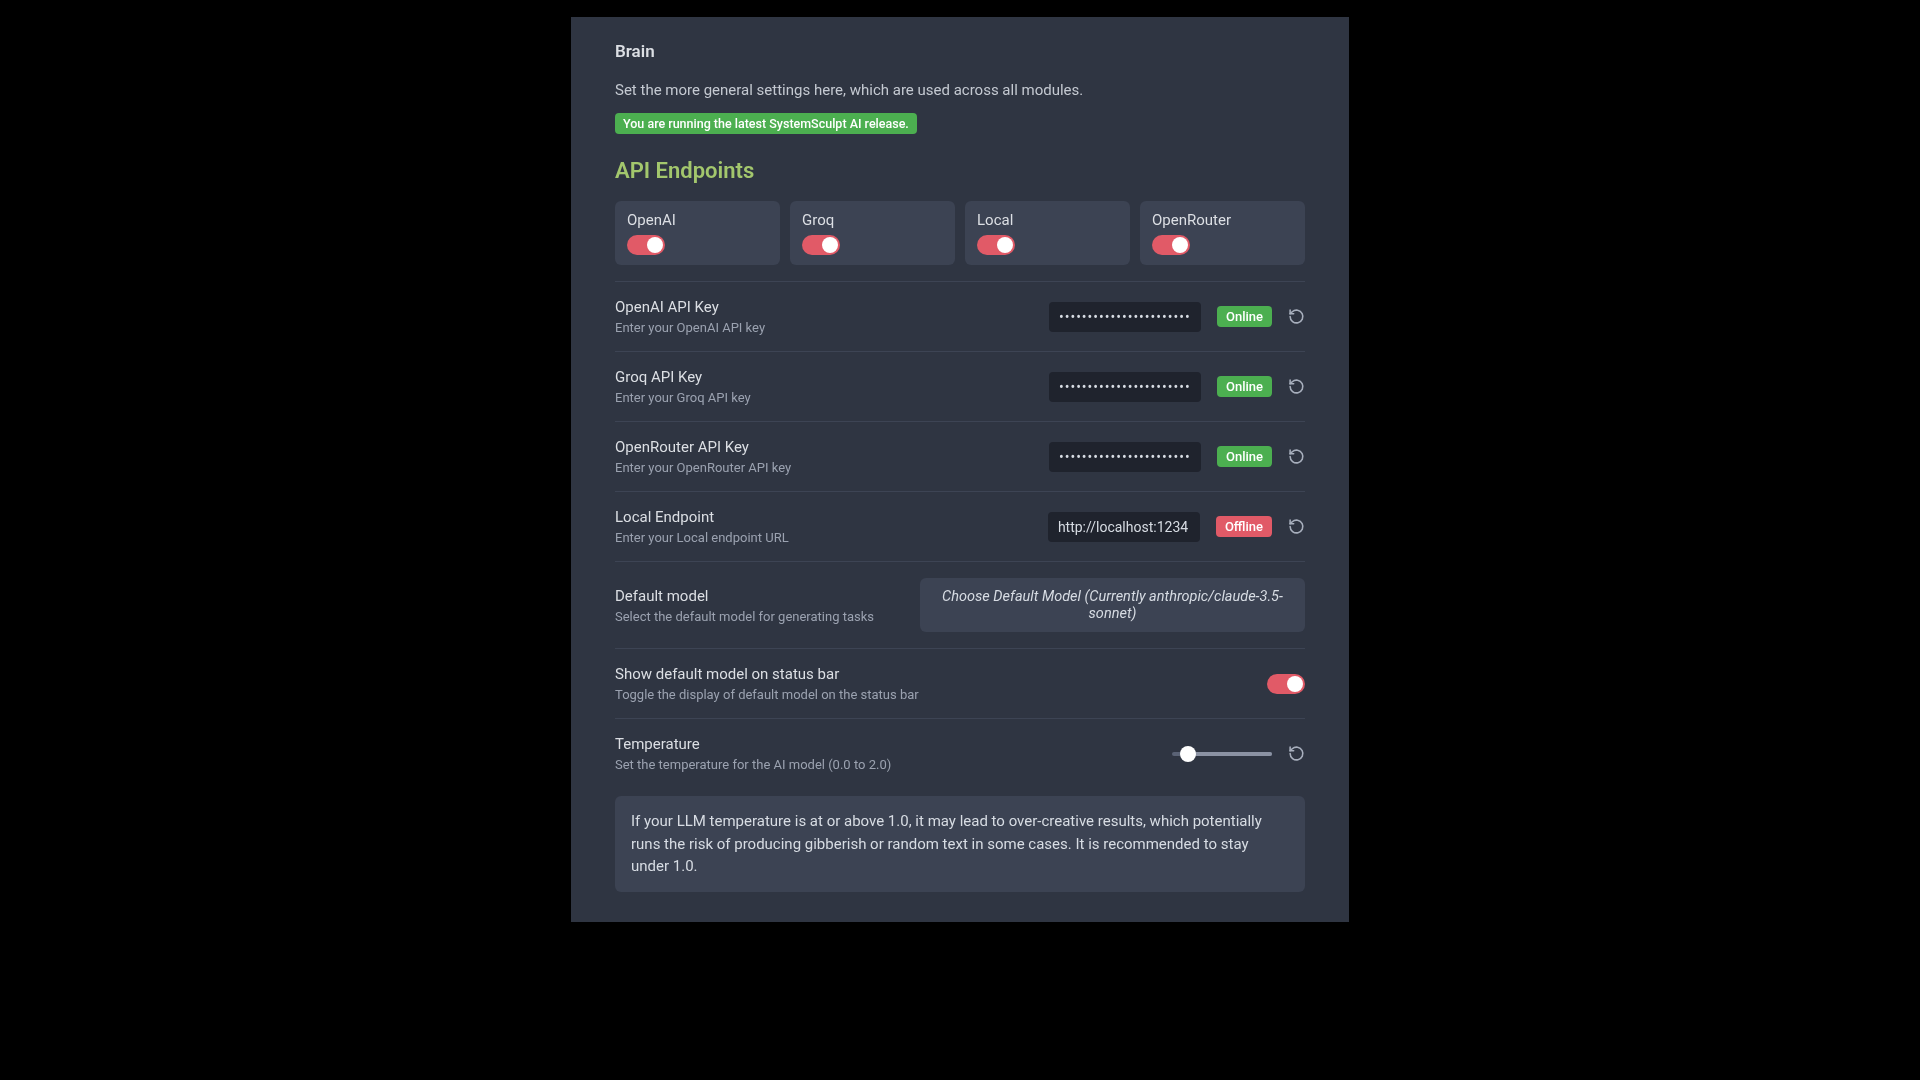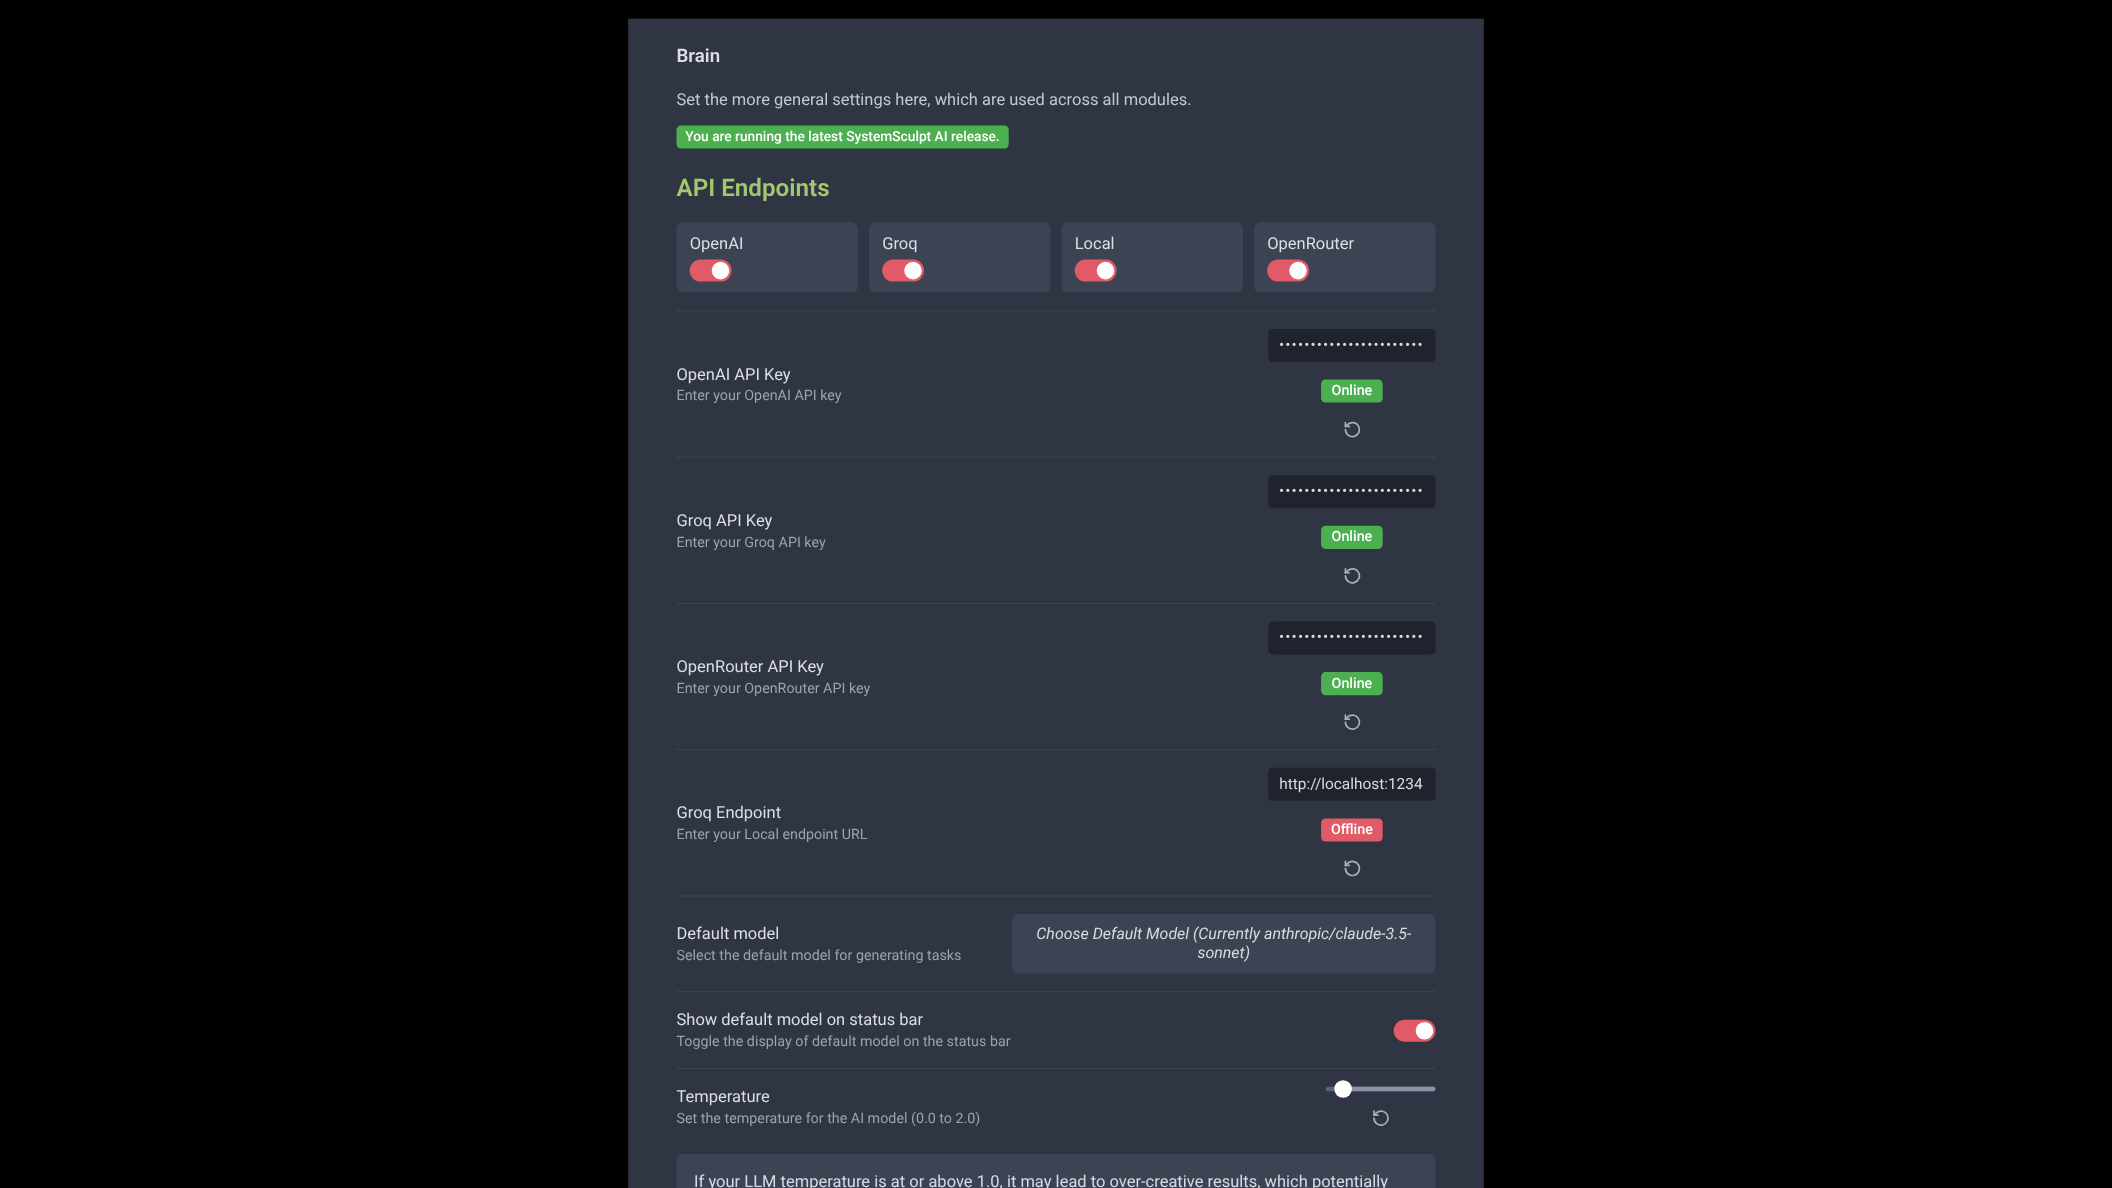--- a/index.html
+++ b/index.html
@@ -96,21 +96,20 @@
   margin-bottom: 4px;
 }
 .setting-desc {
   font-size: 13px;
   color: #9ba2b0;
 }
 .setting-right {
   display: flex;
   align-items: center;
   gap: 16px;
-  flex-direction: column;
 }
 .text-input {
   background: #1f232d;
   border: none;
   border-radius: 4px;
   color: #d7dce3;
   font-size: 14px;
   padding: 7px 10px;
   width: 152px;
   font-family: inherit;
@@ -274,21 +273,21 @@
             <path d="M3 12a9 9 0 1 0 3-6.7L3 8"></path>
             <polyline points="3 3 3 8 8 8"></polyline>
           </svg>
       </span>
     </div>
   </div>
 
   
   <div class="setting-row">
     <div class="setting-left">
-      <div class="setting-title">Groq Endpoint</div>
+      <div class="setting-title">Local Endpoint</div>
       <div class="setting-desc">Enter your Local endpoint URL</div>
     </div>
     <div class="setting-right">
       <input type="text" class="text-input url" value="http://localhost:1234" style="">
       <span class="status-badge status-offline">Offline</span>
       <span class="refresh-icon">
         <svg viewBox="0 0 24 24" fill="none" stroke="currentColor" stroke-width="2.2" stroke-linecap="round">
             <path d="M3 12a9 9 0 1 0 3-6.7L3 8"></path>
             <polyline points="3 3 3 8 8 8"></polyline>
           </svg>

